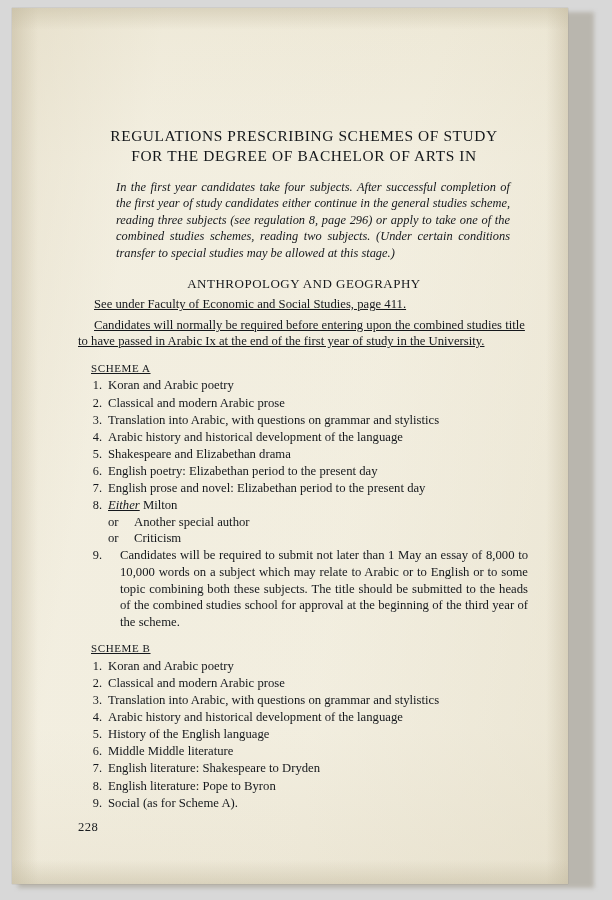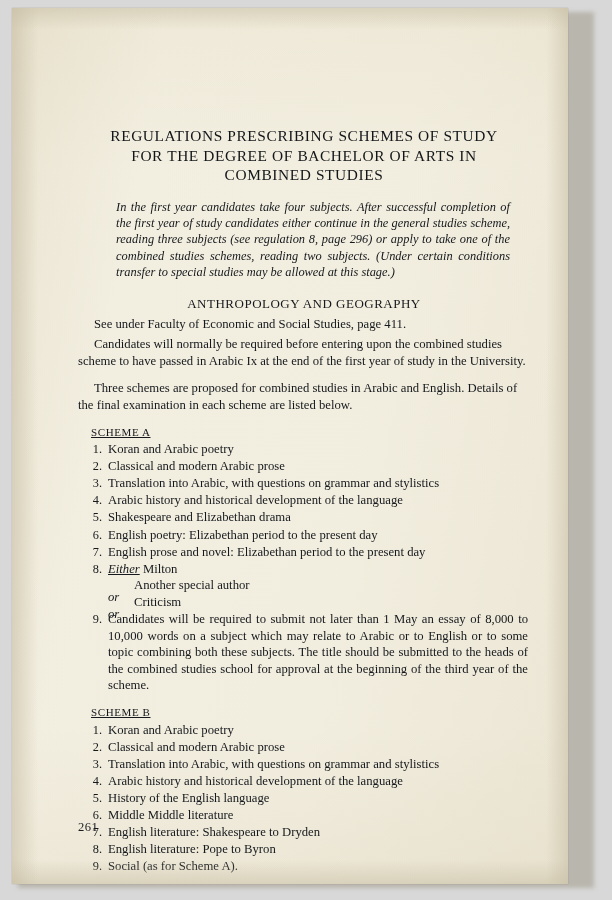--- a/index.html
+++ b/index.html
@@ -80,20 +80,21 @@
     font-weight: normal;
     letter-spacing: 0.5px;
     margin: 6px 0 4px 0;
   }
 
   p.body-text {
     font-size: 12.7px;
     line-height: 16.6px;
     margin: 0 0 4px 0;
     text-align: left;
+    text-decoration: underline;
   }
   p.body-text.indent {
     text-indent: 16px;
   }
   p.body-text.gap {
     margin-top: 11px;
   }
 
   .scheme-label {
     font-size: 11px;
@@ -122,36 +123,36 @@
     width: 18px;
     text-align: right;
     font-size: 12.3px;
   }
   ol.scheme-list > li .item-text {
     display: block;
   }
   ol.scheme-list > li .item-text.just {
     text-align: justify;
     padding-right: 2px;
+    margin-left: 12px;
   }
   .italic-lead {
     font-style: italic;
     text-decoration: underline;
   }
   .sub-alt {
     padding-left: 26px;
     position: relative;
     font-size: 12.7px;
     line-height: 16.6px;
   }
   .sub-alt .or {
     position: absolute;
     left: 0;
-    top: 12px;
-    font-style: italic;
+    top: 0;
   }
 
   .folio {
     position: absolute;
     left: 66px;
     top: 812px;
     font-size: 12.6px;
     color: #1a1d20;
     letter-spacing: 0.5px;
   }
@@ -187,30 +188,28 @@
 <div class="page-shadow"></div>
 
 <div class="page">
   <div class="page-inner">
 
     <div class="content">
 
       <h1 class="doc-title">
         <span class="tline">REGULATIONS PRESCRIBING SCHEMES OF STUDY</span>
         <span class="tline">FOR THE DEGREE OF BACHELOR OF ARTS IN</span>
-        <span class="tline">COMBINED STUDIES</span>
       </h1>
 
       <p class="intro">In the first year candidates take four subjects. After successful completion of the first year of study candidates either continue in the general studies scheme, reading three subjects (see regulation 8, page 296) or apply to take one of the combined studies schemes, reading two subjects. (Under certain conditions transfer to special studies may be allowed at this stage.)</p>
 
       <h2 class="section-heading">ANTHROPOLOGY AND GEOGRAPHY</h2>
       <p class="body-text indent">See under Faculty of Economic and Social Studies, page 411.</p>
 
-      <p class="body-text indent">Candidates will normally be required before entering upon the combined studies scheme to have passed in Arabic Ix at the end of the first year of study in the University.</p>
-      <p class="body-text indent gap">Three schemes are proposed for combined studies in Arabic and English. Details of the final examination in each scheme are listed below.</p>
+      <p class="body-text indent">Candidates will normally be required before entering upon the combined studies title to have passed in Arabic Ix at the end of the first year of study in the University.</p>
 
       <div class="scheme-label">SCHEME A</div>
       <ol class="scheme-list">
         <li>
           <span class="num">1.</span>
           <span class="item-text">Koran and Arabic poetry</span>
         </li>
         <li>
           <span class="num">2.</span>
           <span class="item-text">Classical and modern Arabic prose</span>
@@ -288,20 +287,20 @@
           <span class="item-text">English literature: Pope to Byron</span>
         </li>
         <li>
           <span class="num">9.</span>
           <span class="item-text">Social (as for Scheme A).</span>
         </li>
       </ol>
 
     </div>
 
-    <div class="folio">261</div>
+    <div class="folio">228</div>
 
     <div class="edge-shade-left"></div>
     <div class="edge-shade-right"></div>
     <div class="edge-shade-top"></div>
     <div class="edge-shade-bottom"></div>
   </div>
 </div>
 
 </body></html>

